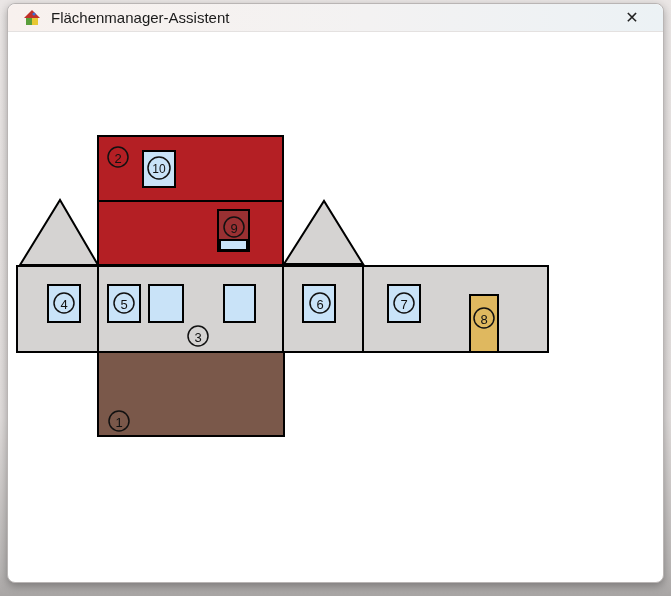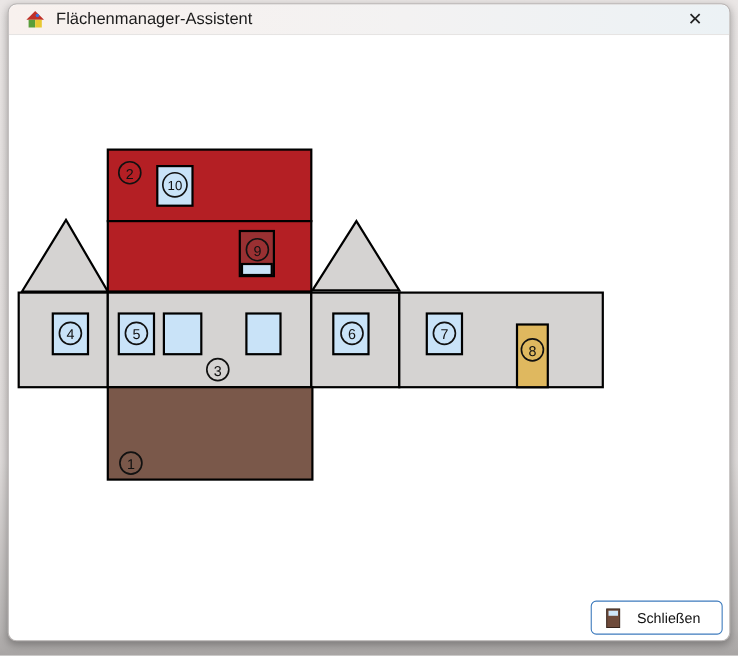--- a/index.html
+++ b/index.html
@@ -61,27 +61,20 @@
         <polygon points="1,9 9,1 17,9" fill="#c03028"></polygon>
         <rect x="3" y="9" width="6" height="7" fill="#5a9e3a"></rect>
         <rect x="9" y="9" width="6" height="7" fill="#e8c832"></rect>
         <circle cx="11" cy="5" r="1.6" fill="#3a6fd8"></circle>
       </svg>
       <span class="title-text" data-interactable="false">Flächenmanager-Assistent</span>
       <button class="close-btn" data-interactable="true"><span data-interactable="false">✕</span></button>
     </div>
 
 
-    <button class="footer-btn" data-interactable="true">
-      <svg class="door-ic" viewBox="0 0 13 18" data-interactable="false">
-        <rect x="0.5" y="0.5" width="12" height="17" fill="#6e4a3a" stroke="#35241c" stroke-width="1"></rect>
-        <rect x="2.2" y="2.2" width="8.6" height="4.6" fill="#cfe6f8"></rect>
-      </svg>
-      <span data-interactable="false">Schließen</span>
-    </button>
   </div>
 
   <svg class="diagram" viewBox="0 0 671 596" data-interactable="false">
 
     <polygon points="20,265 60,200 98,265" data-interactable="true" stroke="#000" stroke-width="2" stroke-linejoin="miter" fill="#d5d3d2"></polygon>
     <polygon points="284,264 324,201 363,264" data-interactable="true" stroke="#000" stroke-width="2" stroke-linejoin="miter" fill="#d5d3d2"></polygon>
 
     <rect x="98" y="136" width="185" height="65" data-interactable="true" stroke="#000" stroke-width="2" fill="#b41f24"></rect>
     <rect x="98" y="201" width="185" height="64" data-interactable="true" stroke="#000" stroke-width="2" fill="#b41f24"></rect>
 

